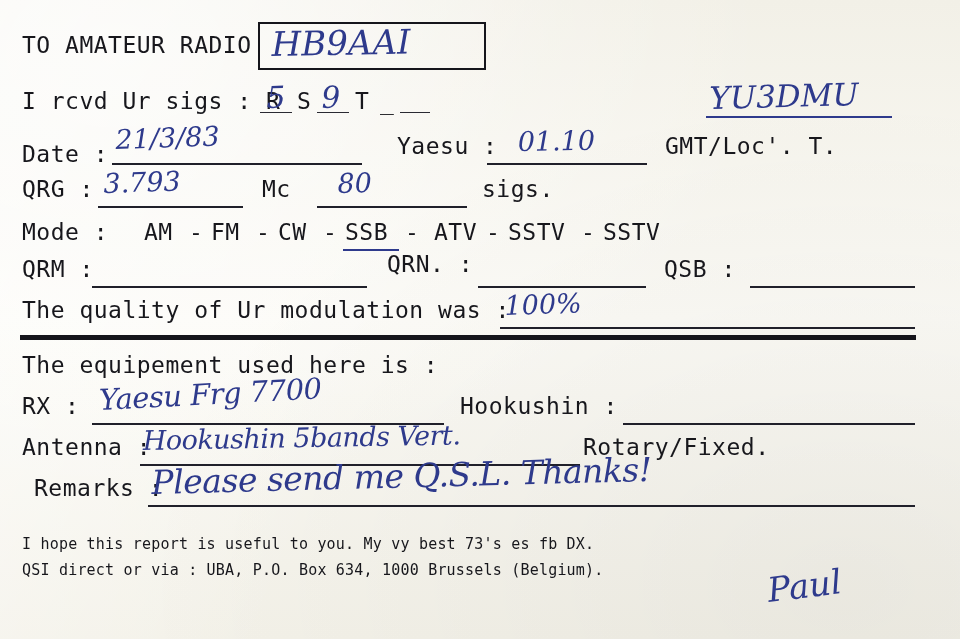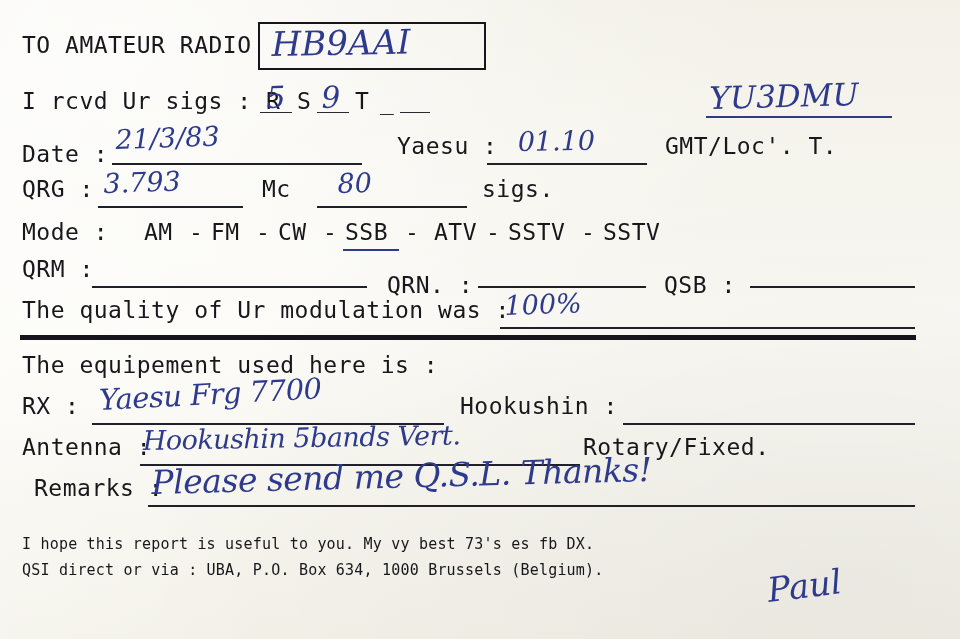--- a/index.html
+++ b/index.html
@@ -145,23 +145,23 @@
   <div class="underline-hand" style="left:343px; top:249px; width:56px;"></div>
   <div class="line printed" style="left:405px; top:219px;">-</div>
   <div class="line printed" style="left:434px; top:219px;text-align:center;">ATV</div>
   <div class="line printed" style="left:486px; top:219px;">-</div>
   <div class="line printed" style="left:508px; top:219px;">SSTV</div>
   <div class="line printed" style="left:581px; top:219px;">-</div>
   <div class="line printed" style="left:603px; top:219px;">SSTV</div>
 
   <div class="line printed" style="left:22px; top:256px;">QRM :</div>
   <div class="rule" style="left:92px; top:286px; width:275px;"></div>
-  <div class="line printed" style="left:387px; top:272px;">QRN. :</div>
+  <div class="line printed" style="left:387px; top:251px;">QRN. :</div>
   <div class="rule" style="left:478px; top:286px; width:168px;"></div>
-  <div class="line printed" style="left:664px; top:256px;margin-top:16px;">QSB :</div>
+  <div class="line printed" style="left:664px; top:256px;">QSB :</div>
   <div class="rule" style="left:750px; top:286px; width:165px;"></div>
 
   <div class="line printed" style="left:22px; top:297px;">The quality of Ur modulation was :</div>
   <div class="line hand" style="left:505px; top:290px;">100%</div>
   <div class="rule" style="left:500px; top:327px; width:415px;"></div>
 
   <div class="divider" style="left:20px; top:335px; width:896px;"></div>
 
   <div class="line printed" style="left:22px; top:352px;">The equipement used here is :</div>
 

